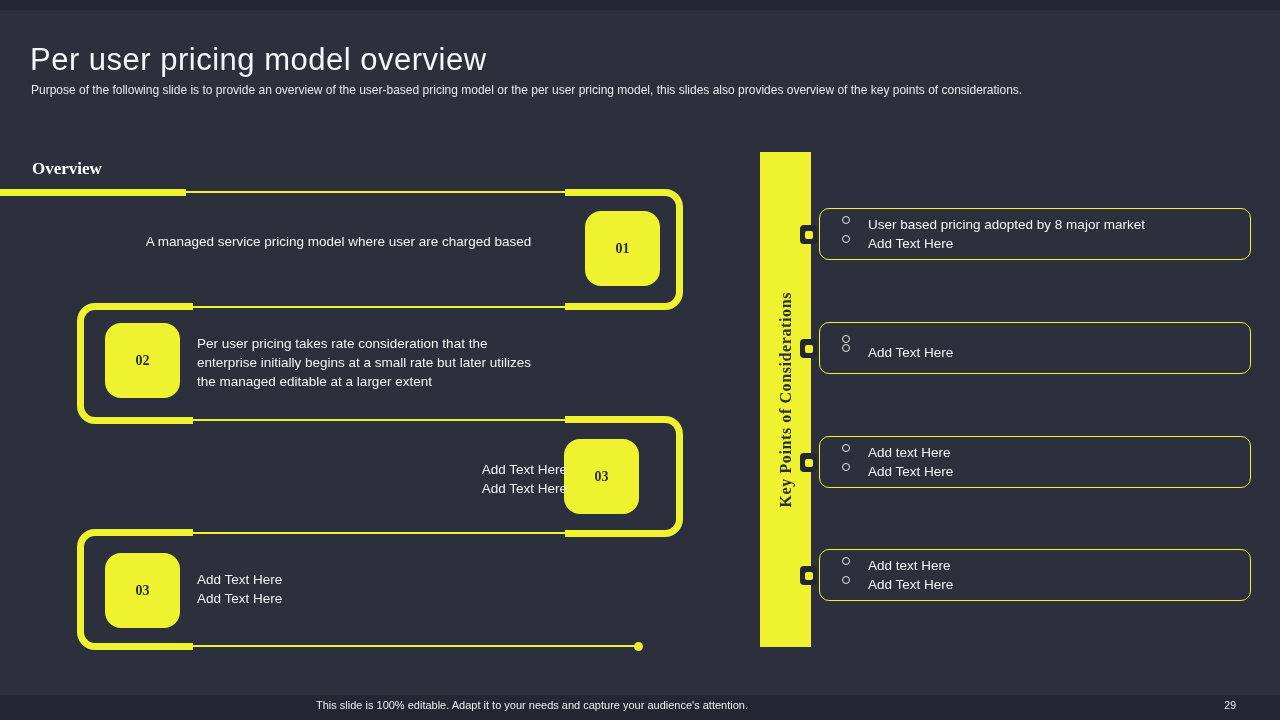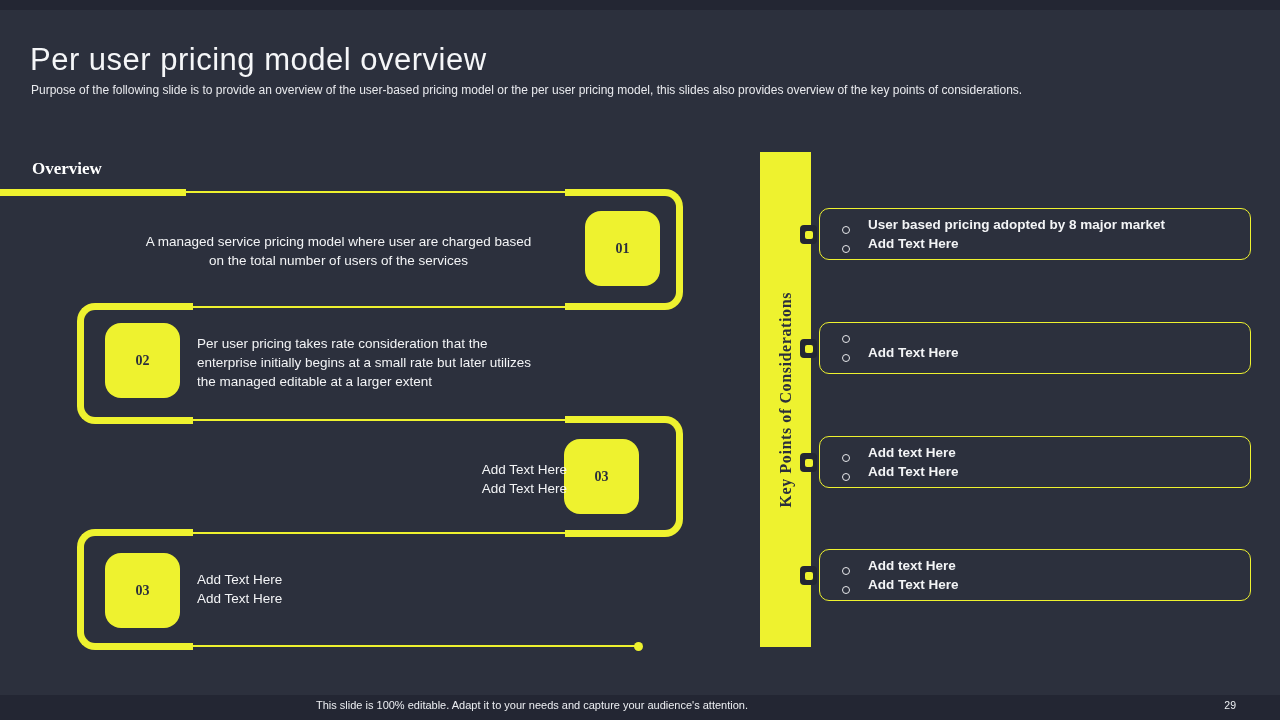--- a/index.html
+++ b/index.html
@@ -65,21 +65,21 @@
     font-family:"Liberation Serif",serif;font-weight:bold;font-size:16px;
     color:var(--dark);letter-spacing:0.6px;white-space:nowrap;
   }
   
   .kp-box{
     position:absolute;left:819px;width:432px;height:52px;border:1px solid var(--y);
     border-radius:10px;box-sizing:border-box;display:flex;flex-direction:column;
     justify-content:center;padding-left:22px;gap:1px;background:transparent;
   }
   .kb1{top:208px;} .kb2{top:322px;} .kb3{top:436px;} .kb4{top:549px;}
-  .kp-row{display:flex;align-items:flex-end;font-size:13.5px;color:var(--light);line-height:18px;font-weight:bold;}
+  .kp-row{display:flex;align-items:flex-start;font-size:13.5px;color:var(--light);line-height:18px;}
   .ring{
     width:8px;height:8px;border:1.4px solid #e8e9ec;border-radius:50%;
     margin-right:18px;flex:0 0 auto;box-sizing:border-box;
   }
   
   .connector{
     position:absolute;left:800px;width:17px;height:19px;background:var(--band);
     border-radius:4px;display:flex;align-items:center;justify-content:center;
   }
   .c1{top:225px;} .c2{top:339px;} .c3{top:453px;} .c4{top:566px;}
@@ -113,21 +113,20 @@
   <div class="bracket lft br4"></div>
   <div class="end-dot"></div>
 
   <div class="numbox n1">01</div>
   <div class="numbox n2">02</div>
   <div class="numbox n3">03</div>
   <div class="numbox n4">03</div>
 
   <div class="itext t1">
     <div>A managed service pricing model where user are charged based</div>
-    <div>on the total number of users of the services</div>
   </div>
   <div class="itext t2">
     <div>Per user pricing takes rate consideration that the</div>
     <div>enterprise initially begins at a small rate but later utilizes</div>
     <div>the managed editable at a larger extent</div>
   </div>
   <div class="itext t3">
     <div>Add Text Here</div>
     <div>Add Text Here</div>
   </div>

